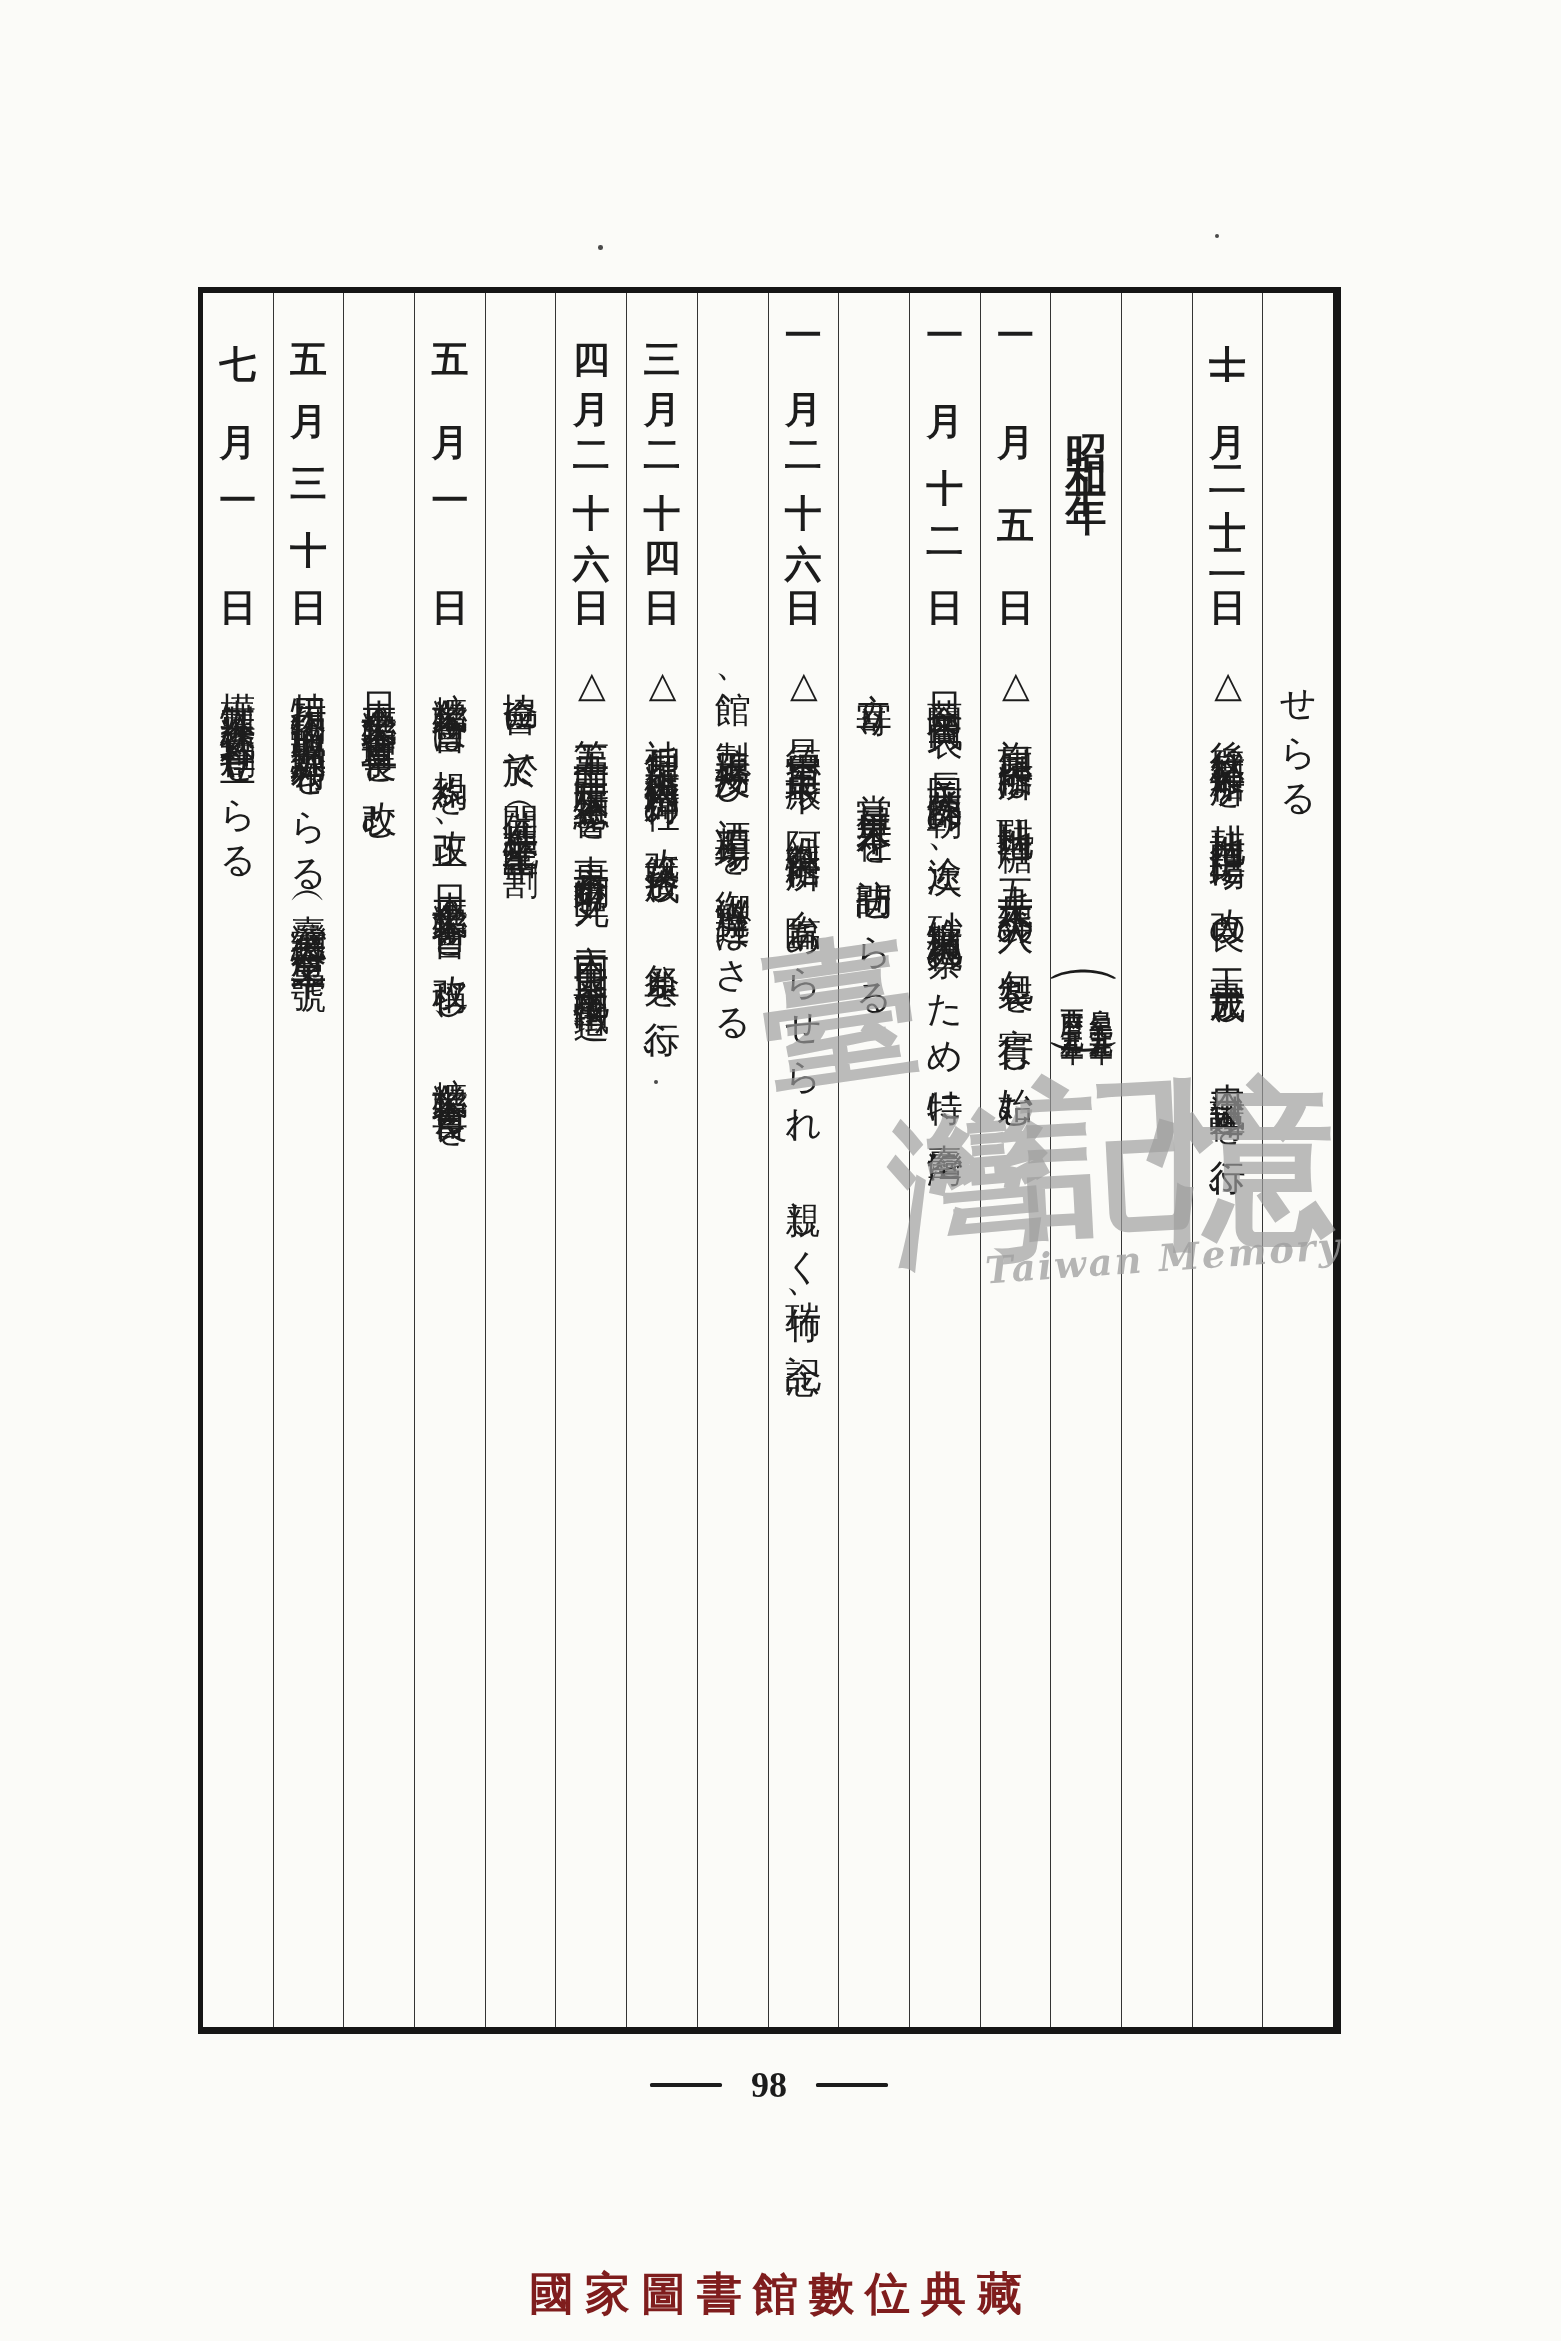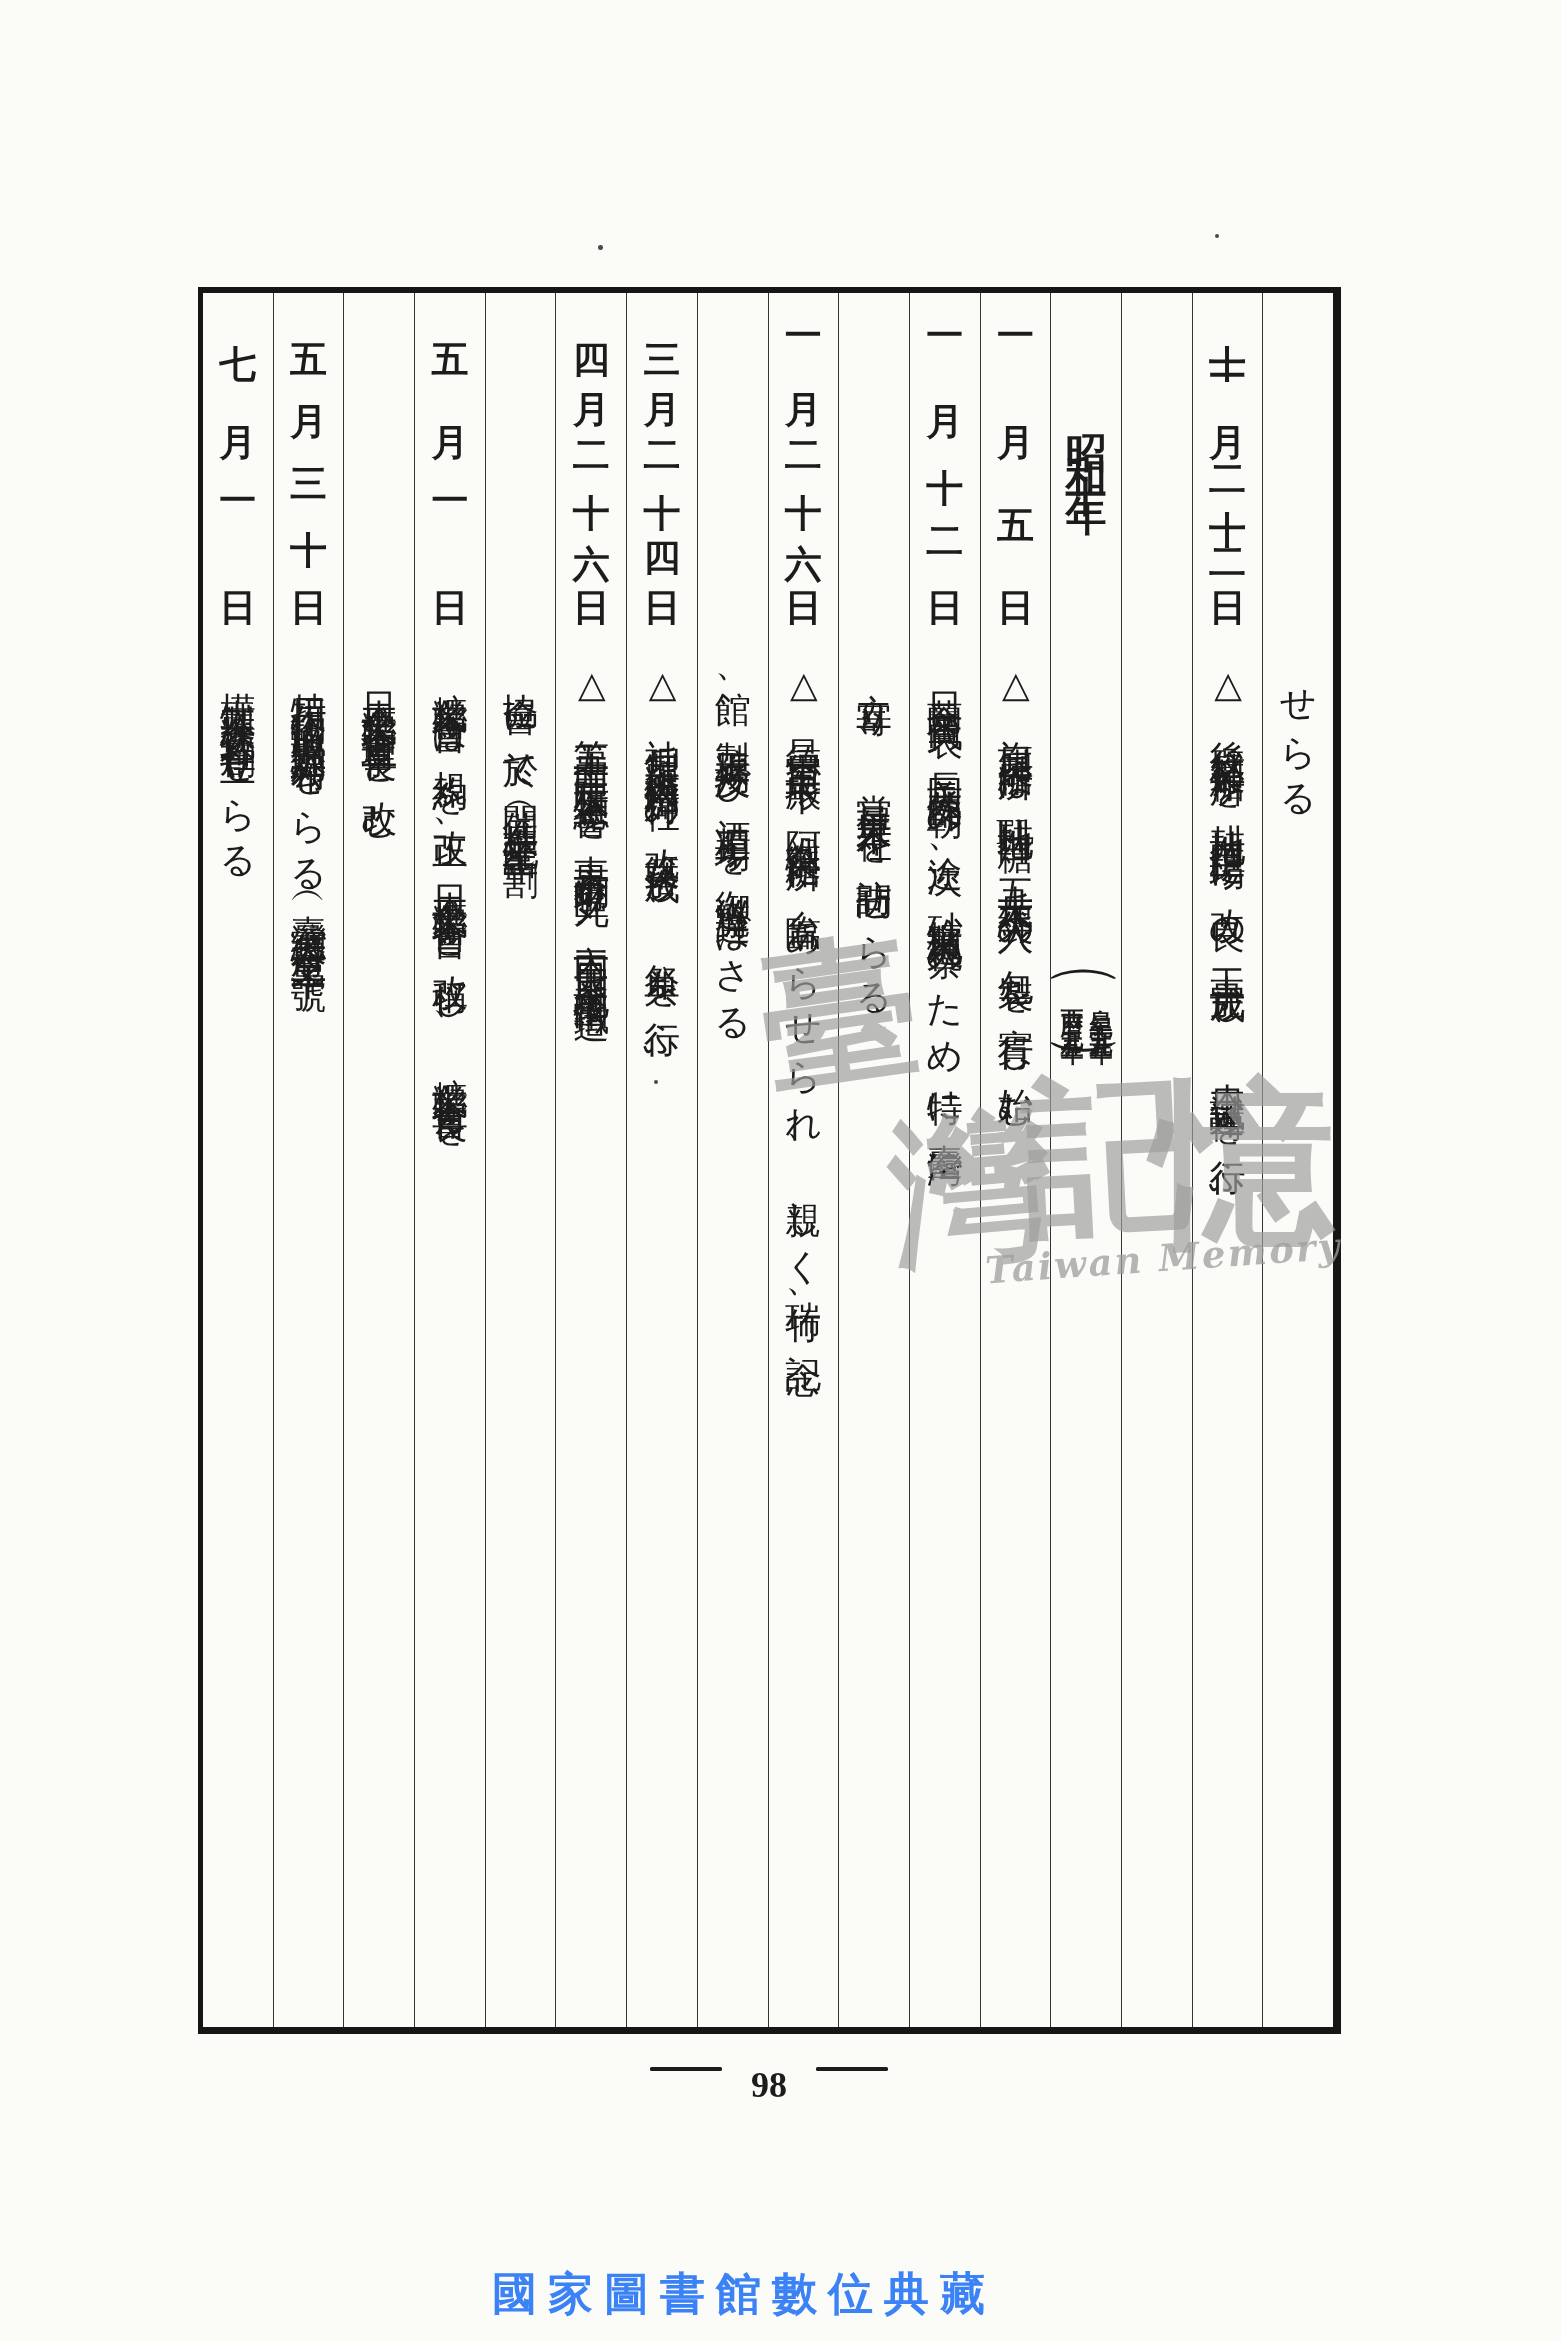--- a/index.html
+++ b/index.html
@@ -68,28 +68,28 @@
   .wm-2 { left:890px; top:1109px; font-size:160px; transform:rotate(-5deg); }
   .wm-3 { left:1023px; top:1070px; font-size:168px; transform:rotate(-3deg); }
   .wm-4 { left:1154px; top:1073px; font-size:180px; }
   .wm-latin {
     left:985px; top:1240px; font-size:37px; font-style:italic;
     letter-spacing:2.3px; font-weight:600; transform:rotate(-4deg); opacity:0.75;
   }
   
   .pagenum {
     position:absolute; left:769px; top:2067px; transform:translateX(-50%);
-    display:flex; align-items:flex-start; gap:29px;
+    display:flex; align-items:center; gap:29px;
   }
   .pagenum .num { font-size:36px; font-weight:600; color:#1c1c1c; line-height:1; }
   .dash { width:72px; height:3.9px; background:#1c1c1c; border-radius:1.6px; }
   .footer-credit {
-    position:absolute; left:744px; top:2264px; transform:translateX(-50%);
+    position:absolute; left:781px; top:2264px; transform:translateX(-50%);
     font-family:"Liberation Sans","DejaVu Sans",sans-serif;
-    font-size:45px; font-weight:700; letter-spacing:11px; color:#3b82f6;
+    font-size:45px; font-weight:700; letter-spacing:11px; color:#7f1d1d;
     white-space:nowrap;
   }
   .speck { position:absolute; background:#4a4a4a; border-radius:50%; }
   .speck-1 { left:598px;  top:245px;  width:4.7px; height:4.7px; }
   .speck-2 { left:654px;  top:1080px; width:3.9px; height:3.9px; }
   .speck-3 { left:1215px; top:234px;  width:3.9px; height:3.9px; }
 </style>
 </head>
 <body>
 

